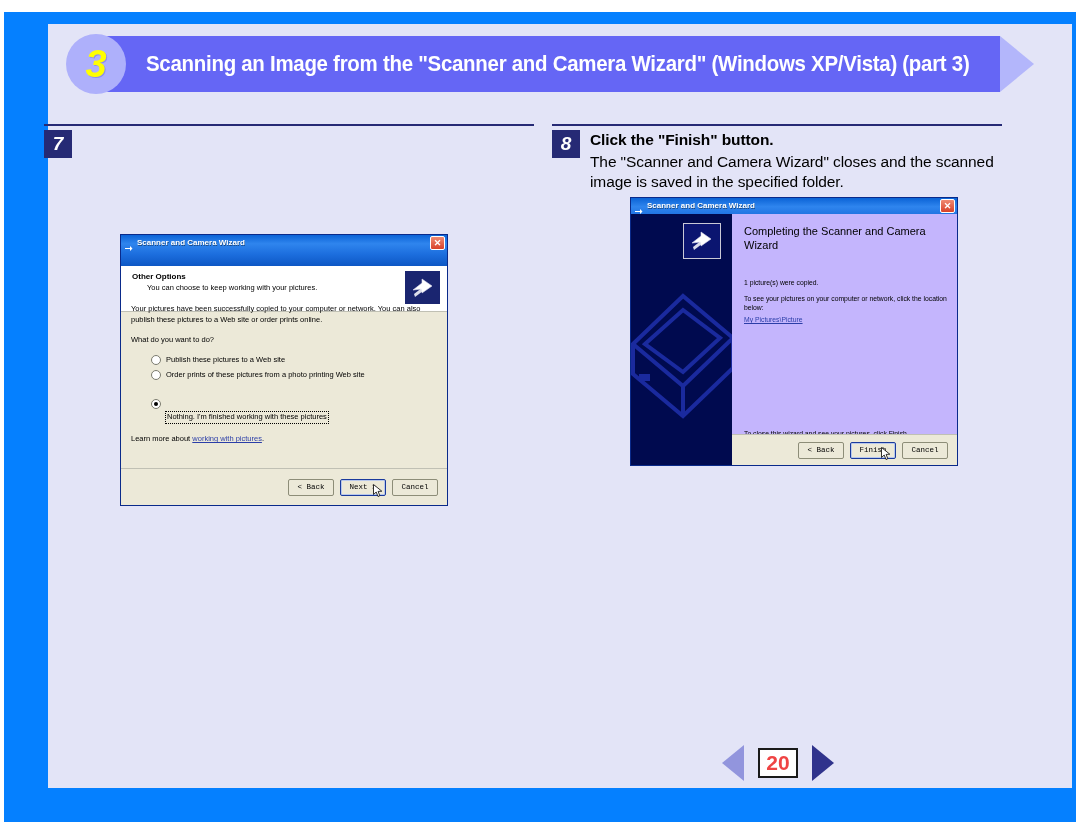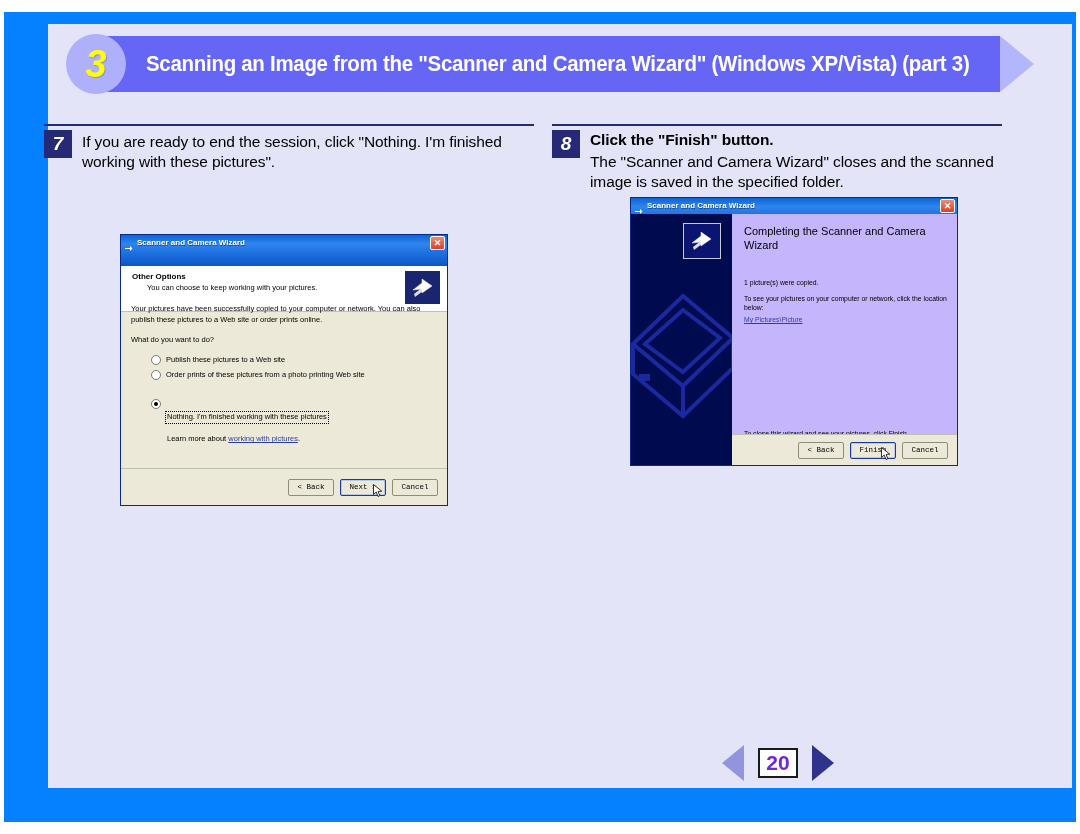--- a/index.html
+++ b/index.html
@@ -224,21 +224,21 @@
     box-sizing:border-box;margin-top:3px;
   }
   .tri-left{
     width:0;height:0;margin-left:16px;
     border-top:18px solid transparent;border-bottom:18px solid transparent;
     border-right:22px solid #9295dd;
   }
   .pagenum{
     width:40px;height:30px;margin-left:14px;
     background:#ffffff;border:2px solid #1a1a1a;
-    color:#6d28d9;font-size:21px;font-weight:bold;
+    color:#ef4444;font-size:21px;font-weight:bold;
     display:flex;align-items:center;justify-content:center;
     box-sizing:border-box;
     text-align:center;
   }
   .tri-right{
     width:0;height:0;margin-left:14px;
     border-top:18px solid transparent;border-bottom:18px solid transparent;
     border-left:22px solid #30338c;
   }
 </style>
@@ -256,21 +256,20 @@
     <div class="banner-circle"></div>
     <div class="banner-num">3</div>
     <div class="banner-title">Scanning an Image from the "Scanner and Camera Wizard" (Windows XP/Vista) (part 3)</div>
   </div>
 
   <div class="col col-left">
     <div class="rule"></div>
     <div class="step-head">
       <div class="step-num">7</div>
       <div class="step-body">
-        <div class="step-norm">If you are ready to end the session, click "Nothing. I'm finished working with these pictures".</div>
       </div>
     </div>
   </div>
 
   <div class="col col-right">
     <div class="rule"></div>
     <div class="step-head">
       <div class="step-num">8</div>
       <div class="step-body">
         <div class="step-bold">Click the "Finish" button.</div>
@@ -311,21 +310,21 @@
       </div>
       <div class="radio-row">
         <span class="radio"></span>
         <span class="radio-label">Order prints of these pictures from a photo printing Web site</span>
       </div>
       <div class="radio-row focused">
         <span class="radio checked"></span>
         <span class="radio-label">Nothing. I'm finished working with these pictures</span>
       </div>
 
-      <p style="margin-top:11px;margin-left:36px;">
+      <p style="margin-top:11px;">
         <span>Learn more about </span><a class="link" href="#">working with pictures</a><span>.</span>
       </p>
     </div>
 
     <div class="wiz-buttons">
       <div class="btn">&lt; Back</div>
       <div class="btn default" style="position:relative;">
         <span>Next &gt;</span>
         <span class="cursor" style="left:32px;top:4px;">
           <svg width="11" height="14" viewBox="0 0 11 14">

